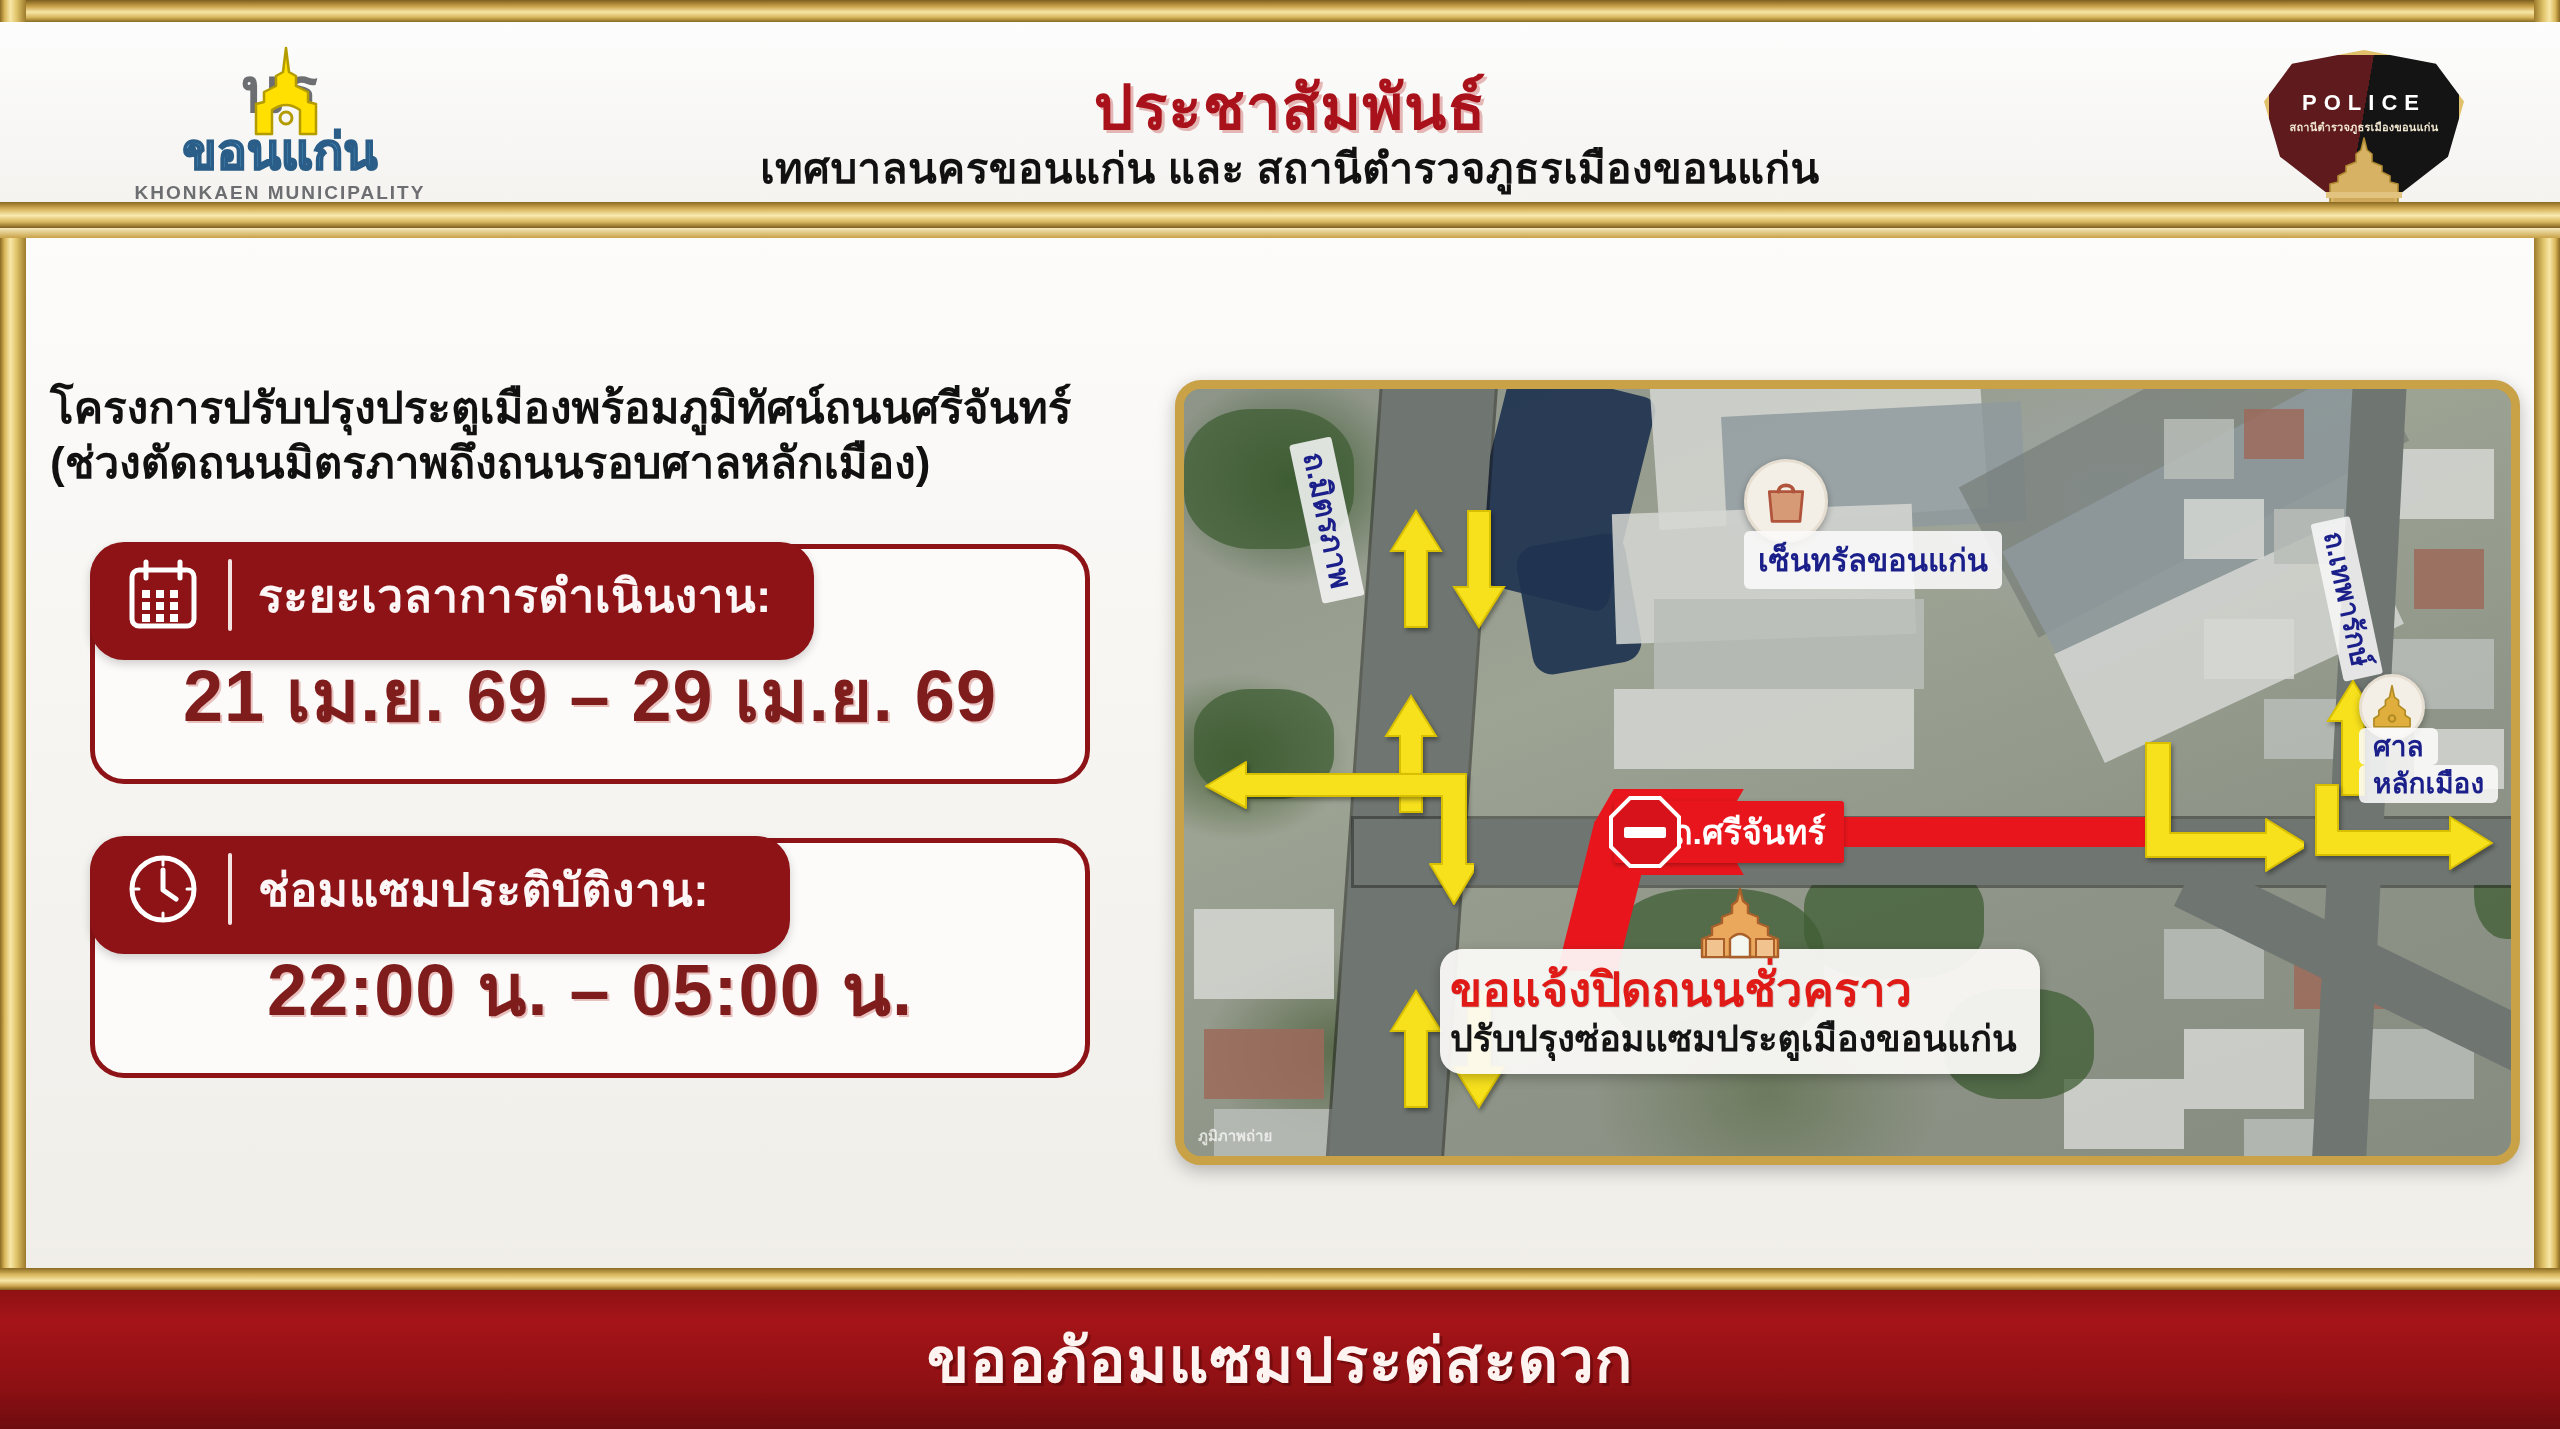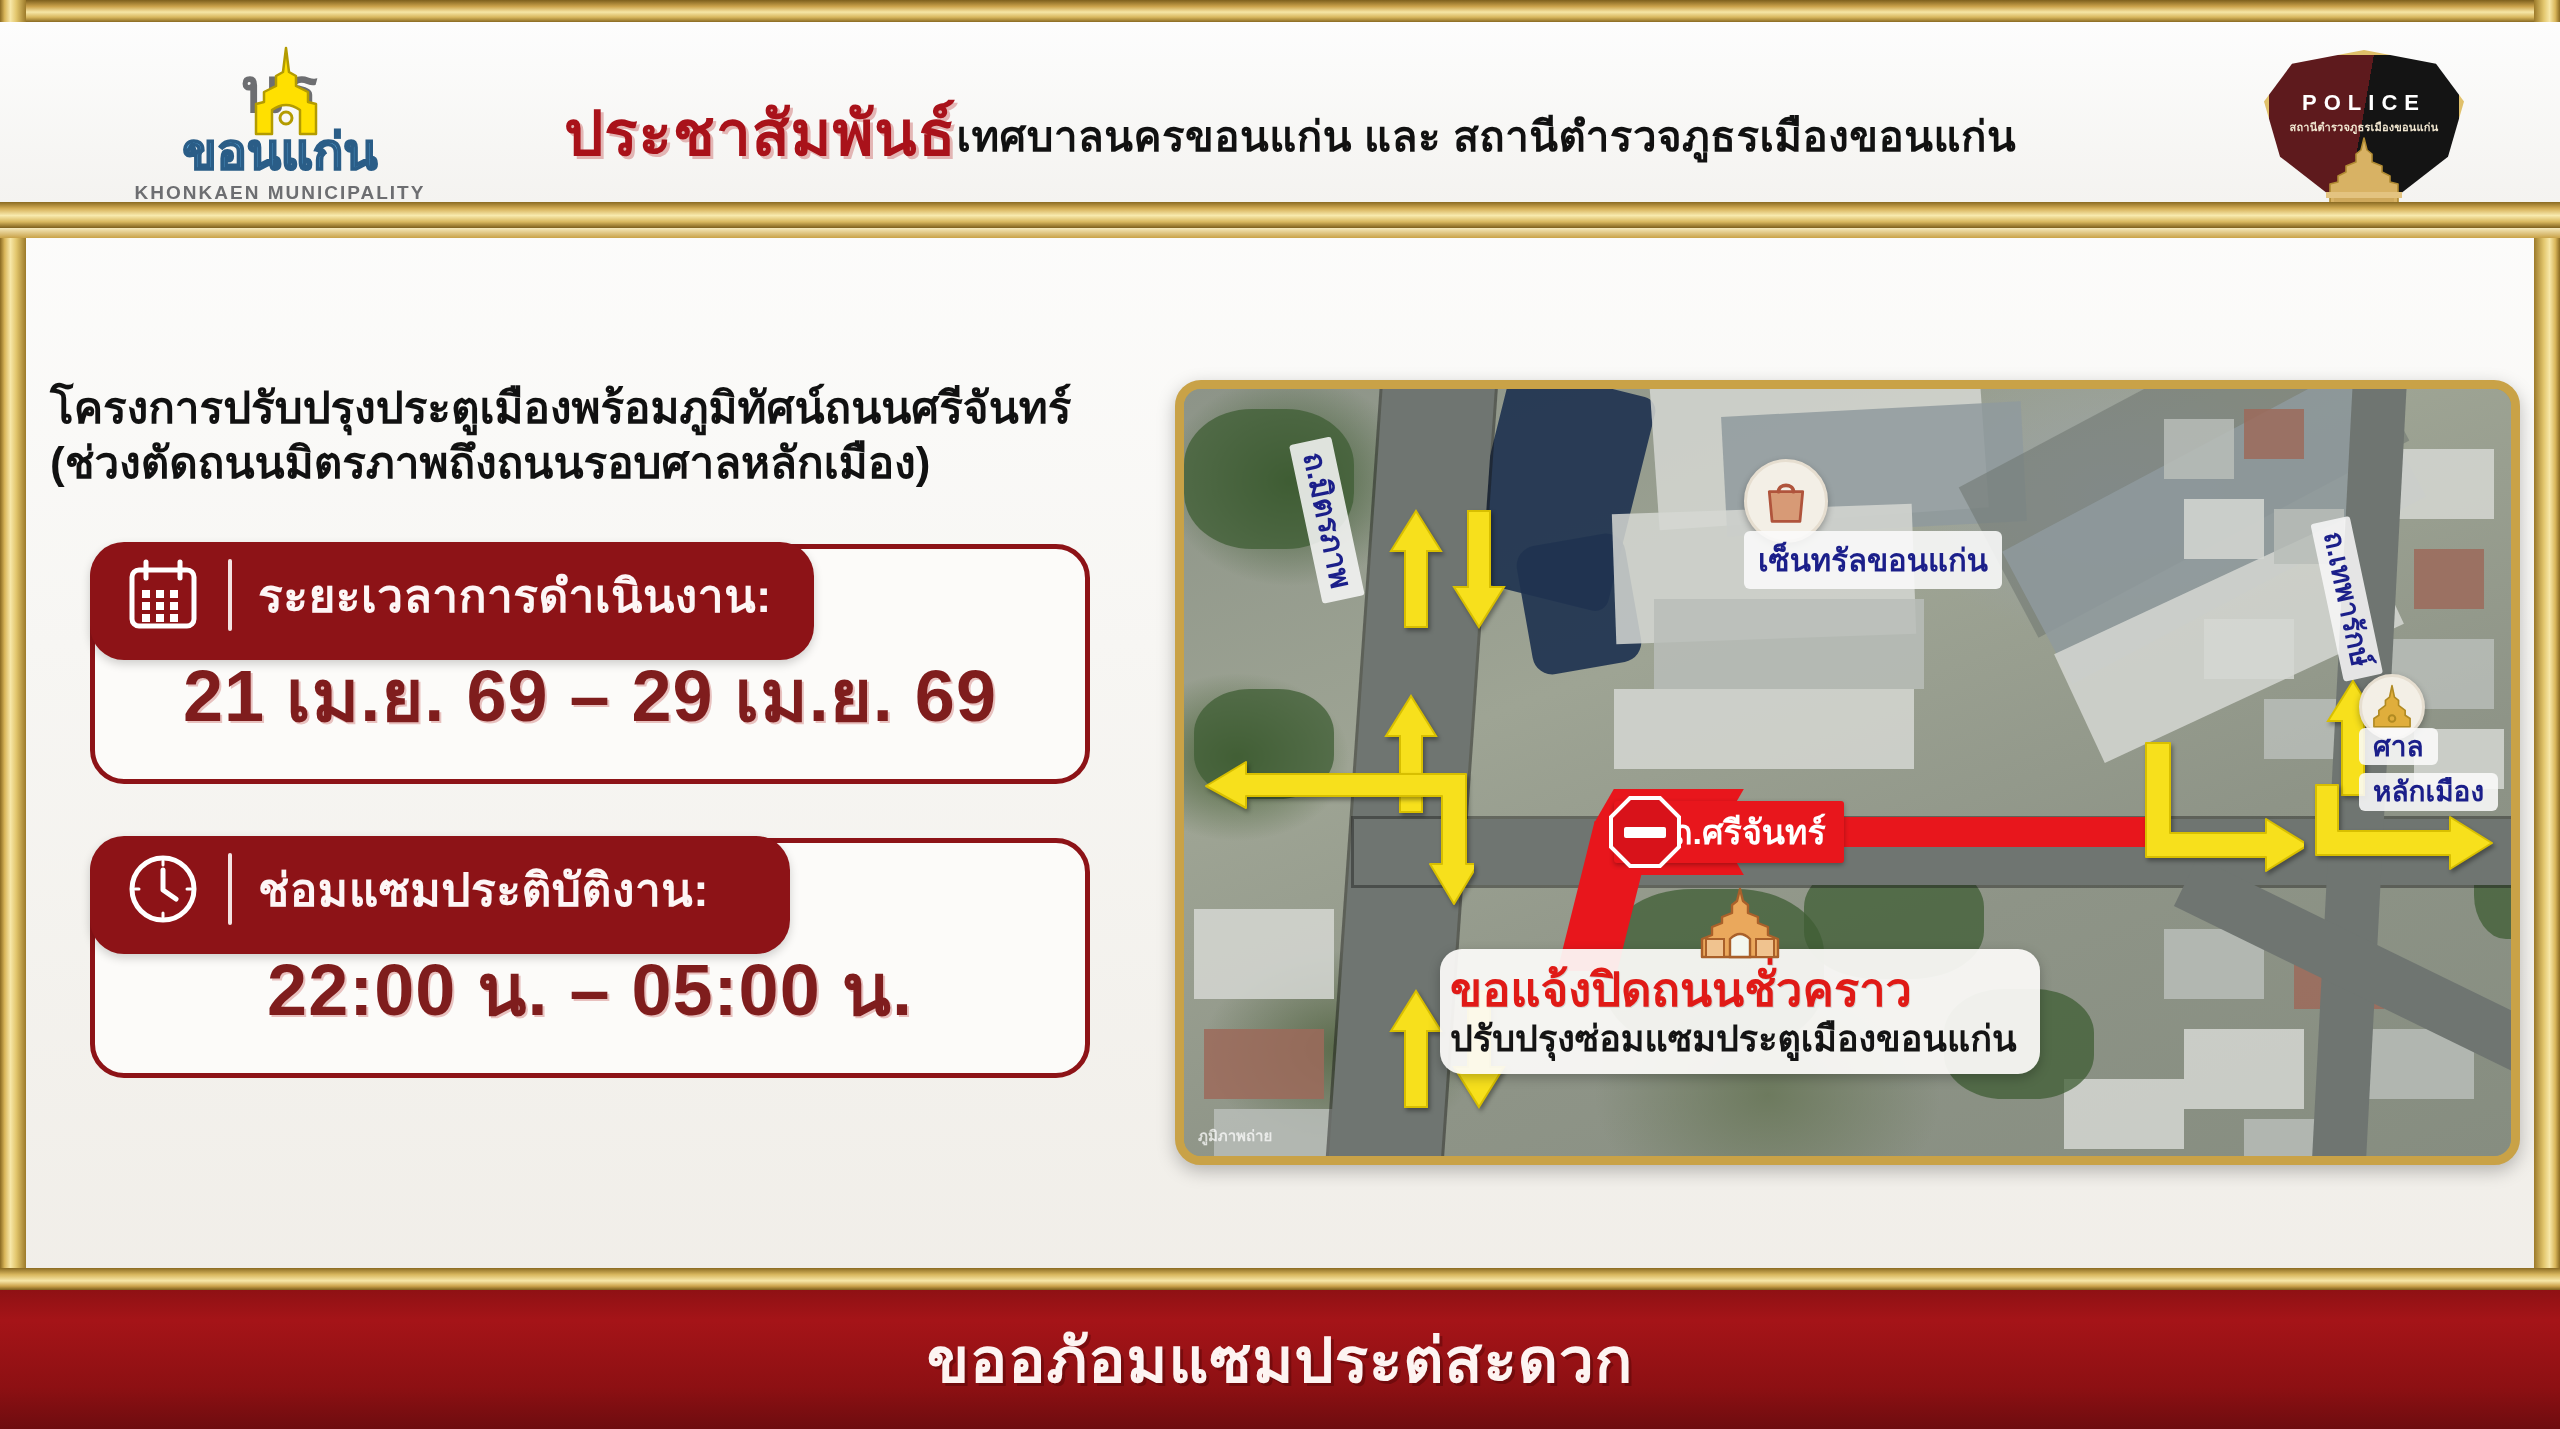--- a/index.html
+++ b/index.html
@@ -65,21 +65,21 @@
     -webkit-text-stroke:2px #2a5d87; line-height:1;
   }
   .kk-sub {
     position:absolute; left:0; top:132px; width:320px;
     text-align:center; font-size:19px; font-weight:bold;
     color:#6d6e71; letter-spacing:2px;
   }
 
   .head-texts {
     position:absolute; left:440px; right:420px; top:22px; height:180px;
-    display:flex; align-items:center; justify-content:center;
+    display:flex; flex-direction:column; align-items:center; justify-content:center;
   }
   .head-title {
     font-size:62px; font-weight:bold; color:#a9121a;
     text-shadow:3px 3px 0 rgba(190,60,60,.35);
     line-height:1.05; letter-spacing:1px;
   }
   .head-subtitle {
     margin-top:6px;
     font-size:42px; font-weight:bold; color:#111;
     line-height:1.1; letter-spacing:.5px;
@@ -549,21 +549,21 @@
     </div>
 
     <div class="poi" style="left:1175px;top:285px;">
       <div class="poi-icon" style="width:66px;height:66px;">
         <svg viewBox="0 0 56 56" width="46" height="46">
           <path d="M28 2 L31 16 L36 20 L36 26 L44 32 L44 38 L50 42 L50 52 L6 52 L6 42 L12 38 L12 32 L20 26 L20 20 L25 16 Z" fill="#e0ae3c" stroke="#b08a22" stroke-width="2" stroke-linejoin="round"></path>
           <circle cx="28" cy="42" r="4" fill="none" stroke="#b08a22" stroke-width="2.5"></circle>
         </svg>
       </div>
       <div class="poi-label small">ศาล</div>
-      <div class="poi-label small" style="margin-top:8px;">หลักเมือง</div>
+      <div class="poi-label small" style="margin-top:0;">หลักเมือง</div>
     </div>
 
     <div class="callout">
       <div class="gate-icon-wrap">
         <svg viewBox="0 0 96 72" width="96" height="72">
           <path d="M48 2 L51 14 L56 18 L56 26 L66 30 L66 36 L76 40 L76 48 L86 52 L86 70 L10 70 L10 52 L20 48 L20 40 L30 36 L30 30 L40 26 L40 18 L45 14 Z" fill="#eaa85c" stroke="#a9602a" stroke-width="2.4" stroke-linejoin="round"></path>
           <path d="M38 70 L38 52 Q48 42 58 52 L58 70 Z" fill="#f3f7ef" stroke="#a9602a" stroke-width="2.4"></path>
           <rect x="14" y="52" width="18" height="18" fill="#f0c38f" stroke="#a9602a" stroke-width="2"></rect>
           <rect x="64" y="52" width="18" height="18" fill="#f0c38f" stroke="#a9602a" stroke-width="2"></rect>
         </svg>

